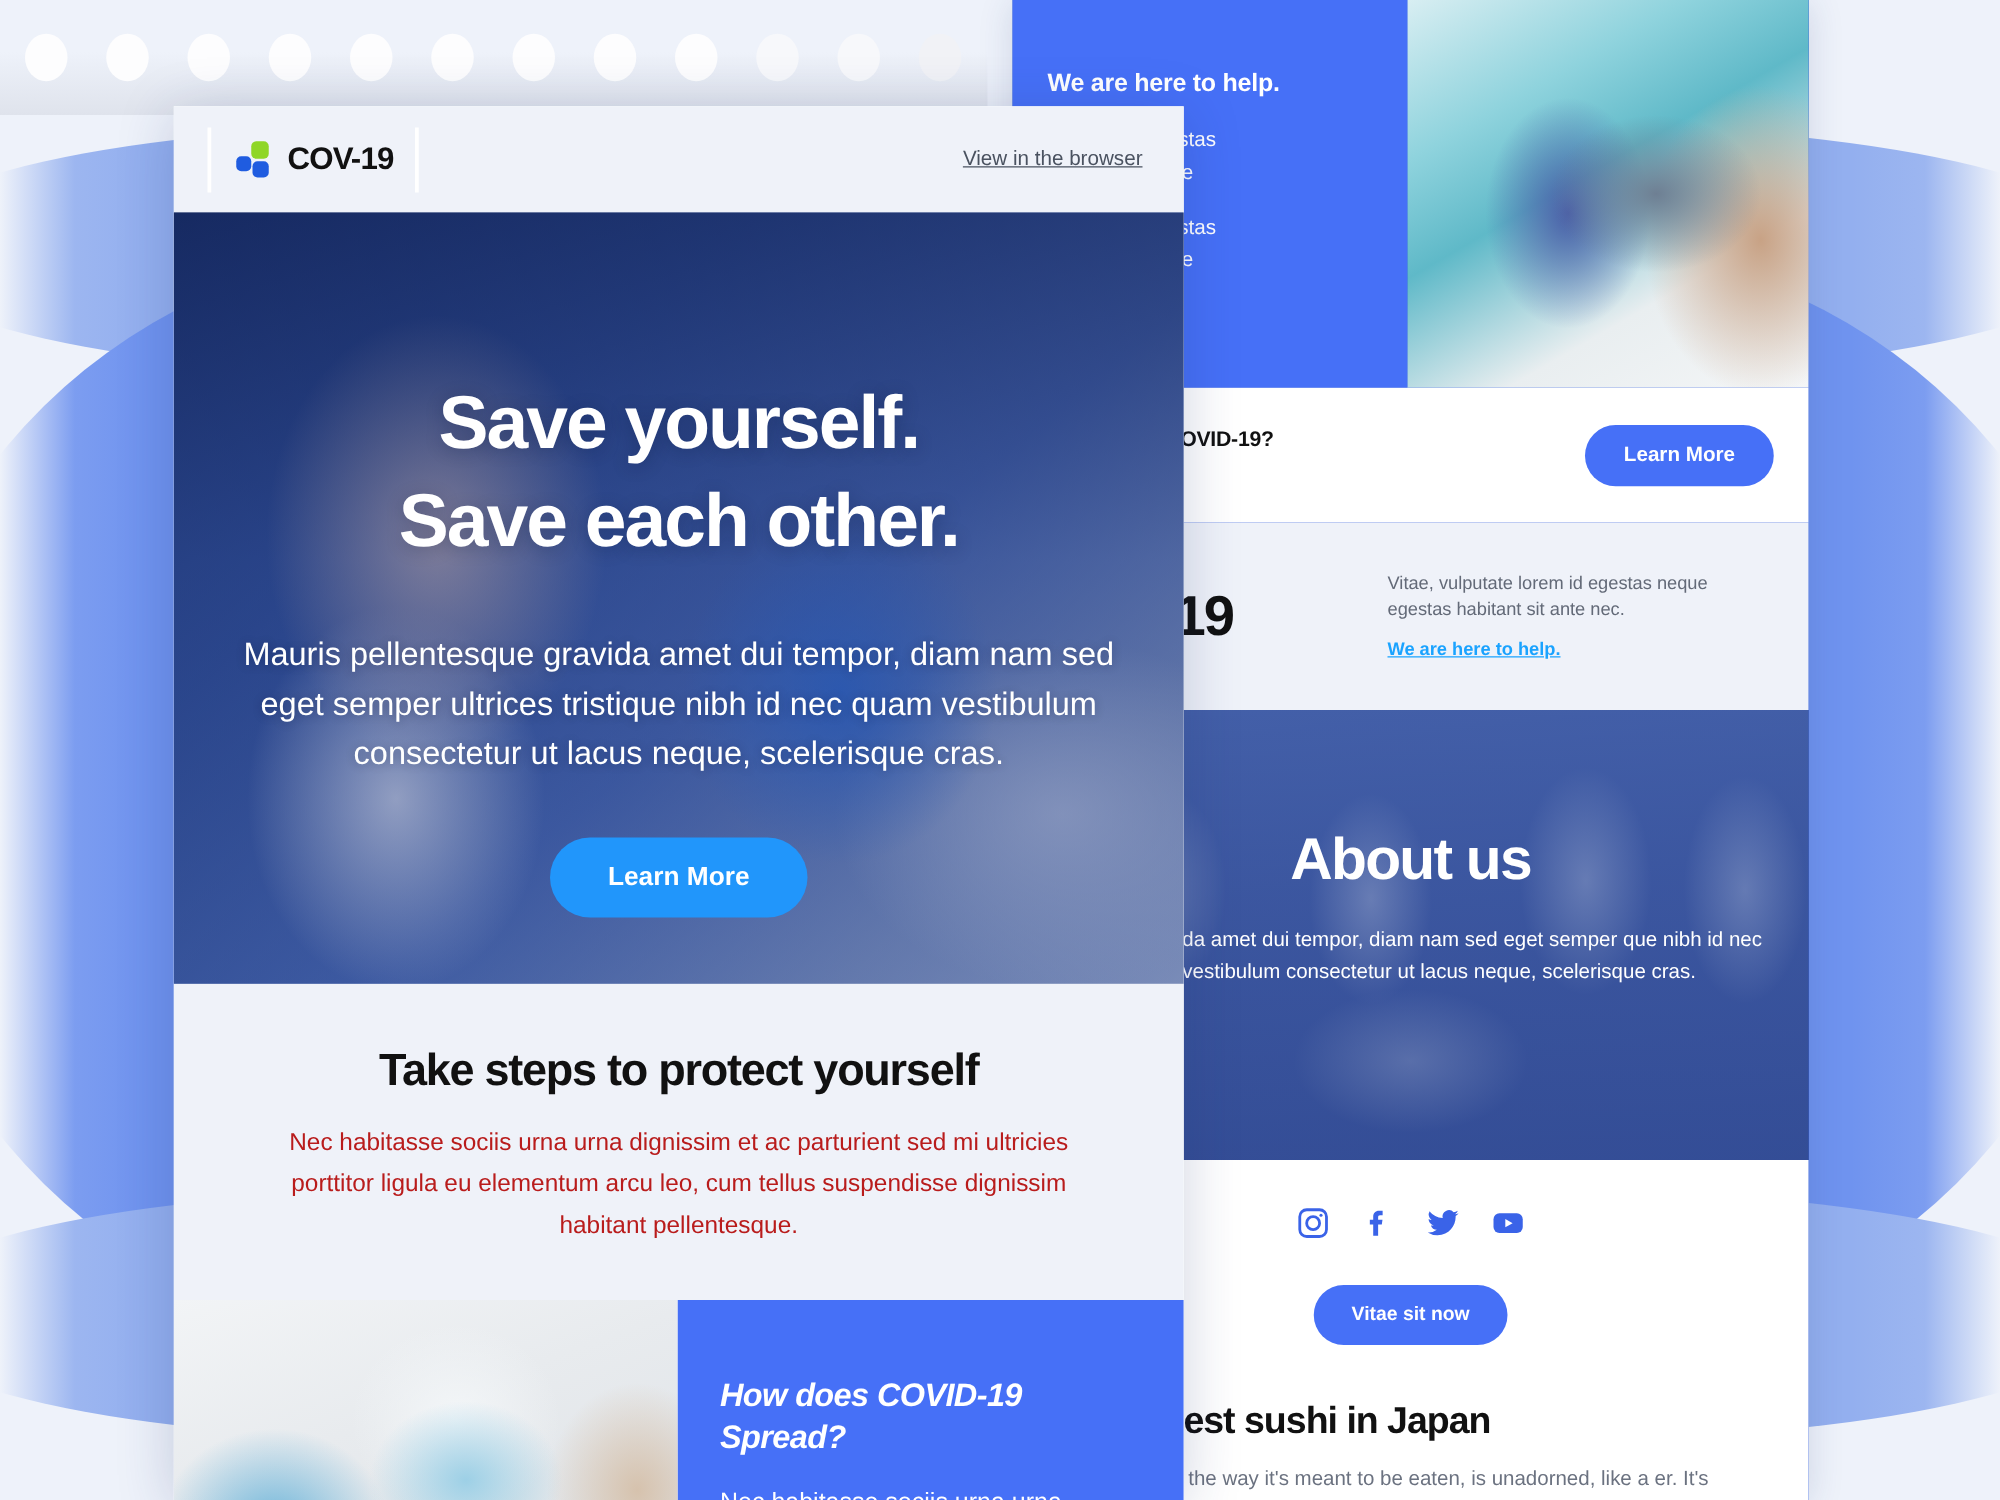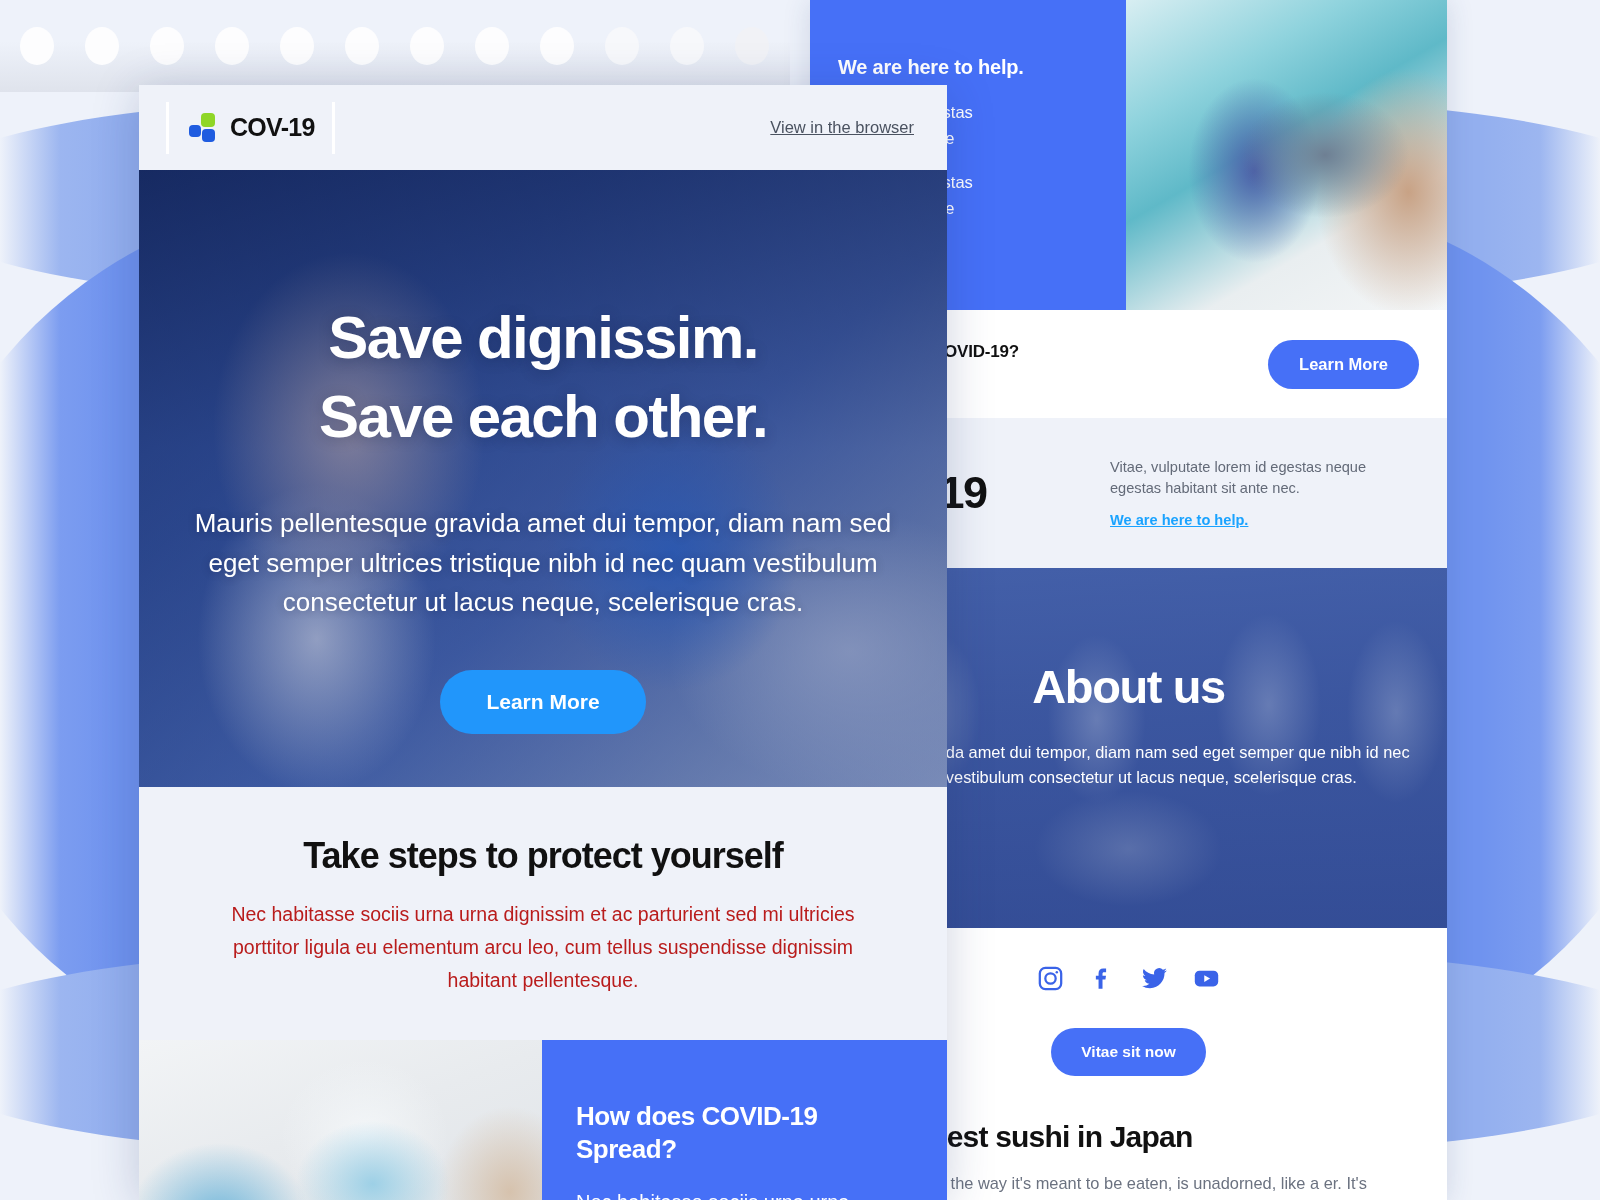--- a/index.html
+++ b/index.html
@@ -172,21 +172,21 @@
   .pl-spread-img {
     width:403px; position:relative; overflow:hidden;
     background:
       radial-gradient(ellipse 110px 90px at 58% 72%, #9dd0e6 0%, rgba(157,208,230,0) 70%),
       radial-gradient(ellipse 120px 110px at 56% 48%, #f3f6f8 0%, rgba(243,246,248,0) 70%),
       radial-gradient(ellipse 110px 130px at 92% 76%, #d6c2ad 0%, rgba(214,194,173,0) 66%),
       radial-gradient(ellipse 130px 110px at 20% 90%, #6fb6da 0%, rgba(111,182,218,0) 70%),
       linear-gradient(160deg,#f2f4f6 0%,#e8ebee 45%,#dfe3e7 100%);
   }
   .pl-spread-card { flex:1; background:#4670f7; color:#fff; padding:60px 42px 0 34px; }
-  .pl-spread-card h3 { font-size:26px; font-weight:800; line-height:1.25; letter-spacing:-0.5px; }
+  .pl-spread-card h3 { font-size:26px; font-weight:800; line-height:1.25; letter-spacing:-0.5px;font-style:italic; }
   .pl-spread-card p { font-size:20px; line-height:1.5; margin-top:22px; }
 </style>
 </head>
 <body>
 
 <div class="bg">
   <div class="band band-light-top"></div>
   <div class="band band-mid"></div>
   <div class="band band-light-bot"></div>
   <div class="bg-fade"></div>
@@ -292,21 +292,21 @@
         <i class="b2"></i>
       </span>
       <span class="name">COV-19</span>
       <span class="rule2"></span>
     </div>
     <a class="view-browser" href="#">View in the browser</a>
   </div>
 
   <div class="pl-hero">
     <h1>
-      <span>Save dignissim.</span><br>
+      <span>Save yourself.</span><br>
       <span>Save each other.</span>
     </h1>
     <p>Mauris pellentesque gravida amet dui tempor, diam nam sed eget semper ultrices tristique nibh id nec quam vestibulum consectetur ut lacus neque, scelerisque cras.</p>
     <button class="btn-learn">Learn More</button>
   </div>
 
   <div class="pl-steps">
     <h2>Take steps to protect yourself</h2>
     <p>Nec habitasse sociis urna urna dignissim et ac parturient sed mi ultricies porttitor ligula eu elementum arcu leo, cum tellus suspendisse dignissim habitant pellentesque.</p>
   </div>

